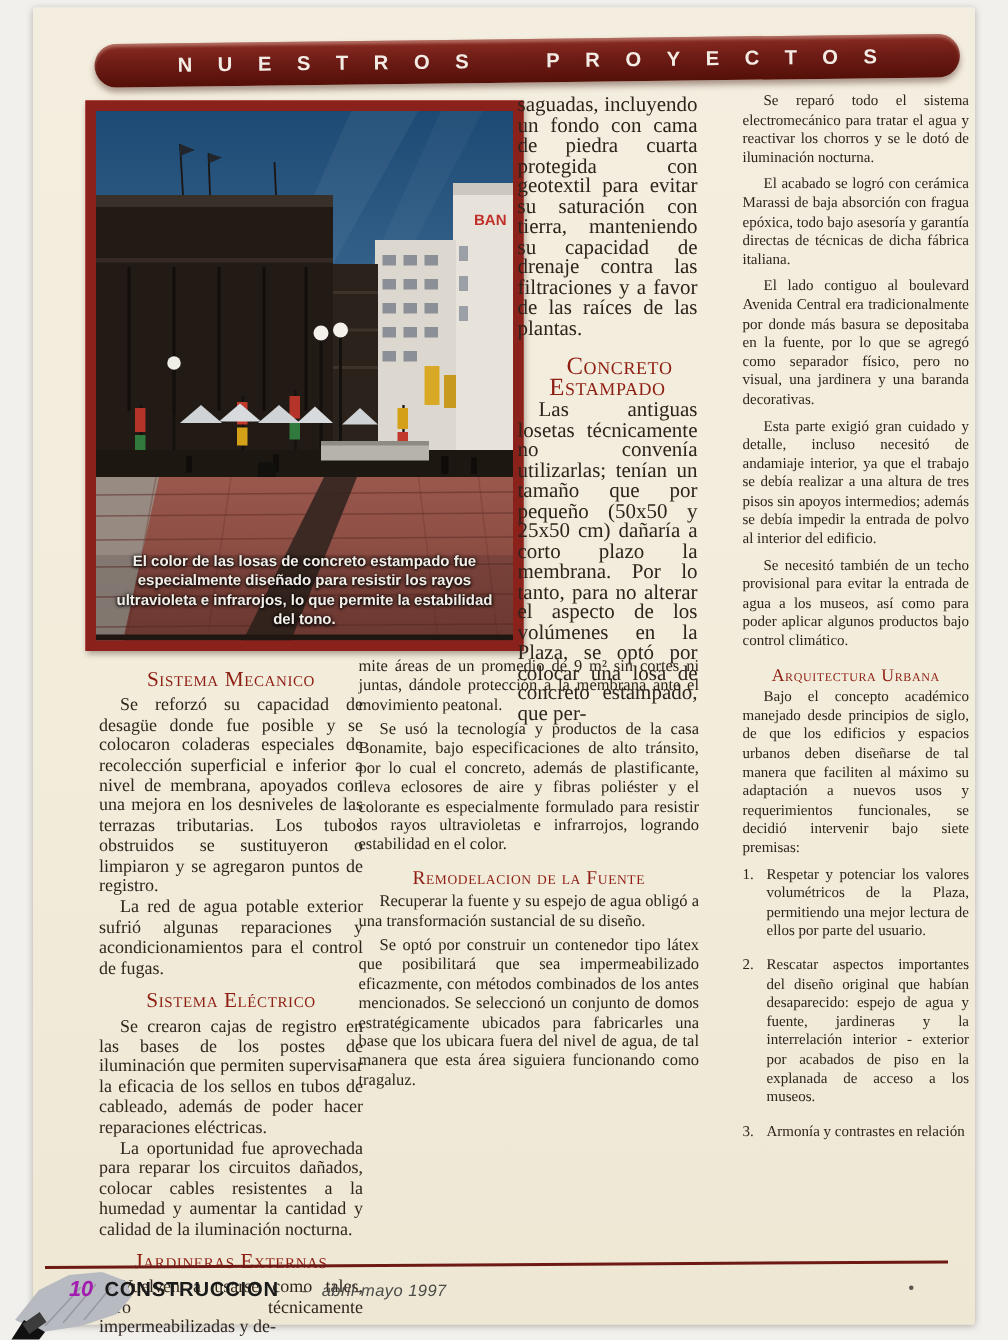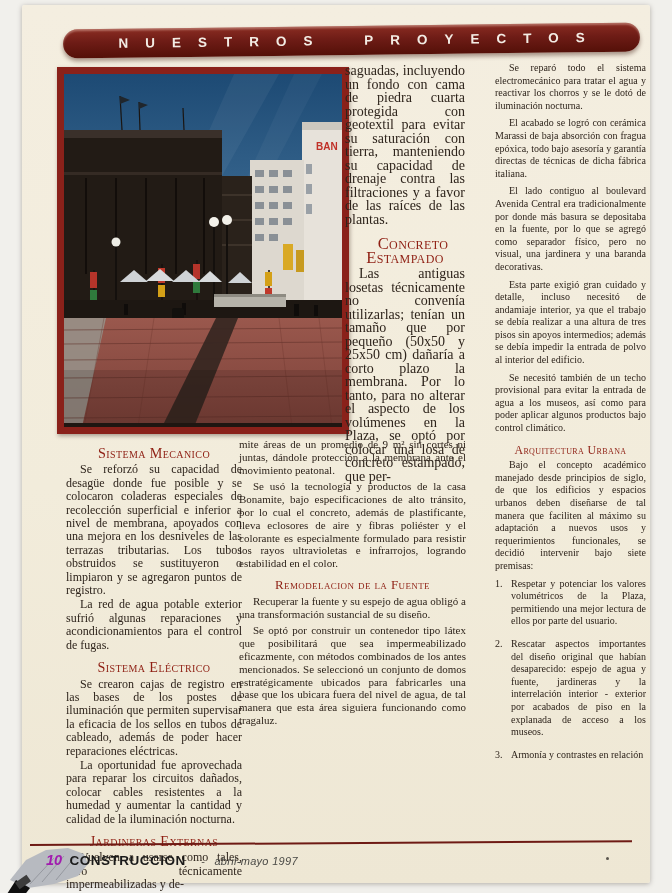--- a/index.html
+++ b/index.html
@@ -219,20 +219,21 @@
         <line x1="40" y1="244" x2="20" y2="353"></line>
           <line x1="90" y1="244" x2="74" y2="353"></line>
         <line x1="215" y1="244" x2="228" y2="353"></line>
           <line x1="255" y1="244" x2="268" y2="353"></line>
       </g>
       <polygon points="152,244 174,244 130,353 98,353" fill="#352621" opacity="0.92"></polygon>
       <rect x="0" y="349" width="278" height="4" fill="#241a14"></rect>
 
       <rect x="0" y="296" width="278" height="57" fill="#000000" opacity="0.12"></rect>
     </svg>
+    <div class="photo-caption">El color de las losas de concreto estampado fue especialmente diseñado para resistir los rayos ultravioleta e infrarojos, lo que permite la estabilidad del tono.</div>
   </div>
 
   <div class="col" id="col-left">
       <div class="col-heading">Sistema Mecanico</div>
       <p class="para">Se reforzó su capacidad de desagüe donde fue posible y se colocaron coladeras especiales de recolección superficial e inferior a nivel de membrana, apoyados con una mejora en los desniveles de las terrazas tributarias. Los tubos obstruidos se sustituyeron o limpiaron y se agregaron puntos de registro.</p>
       <p class="para">La red de agua potable exterior sufrió algunas reparaciones y acondicionamientos para el control de fugas.</p>
       <div class="col-heading">Sistema Eléctrico</div>
       <p class="para">Se crearon cajas de registro en las bases de los postes de iluminación que permiten supervisar la eficacia de los sellos en tubos de cableado, además de poder hacer reparaciones eléctricas.</p>
       <p class="para">La oportunidad fue aprovechada para reparar los circuitos dañados, colocar cables resistentes a la humedad y aumentar la cantidad y calidad de la iluminación nocturna.</p>
       <div class="col-heading">Jardineras Externas</div>

